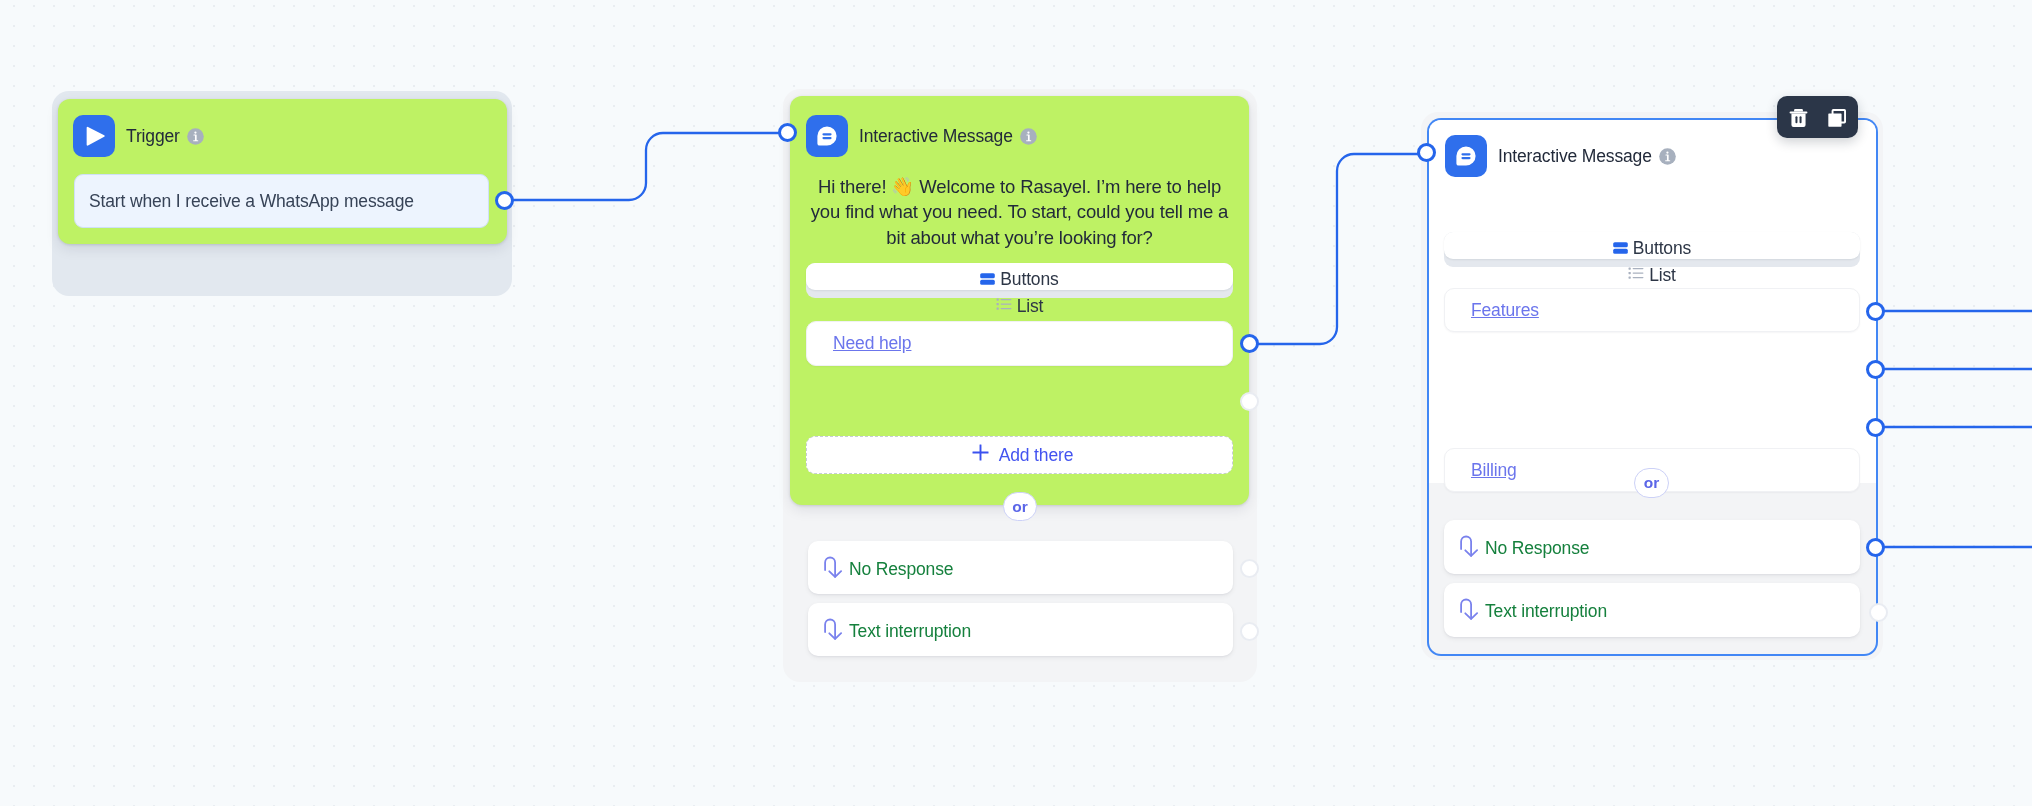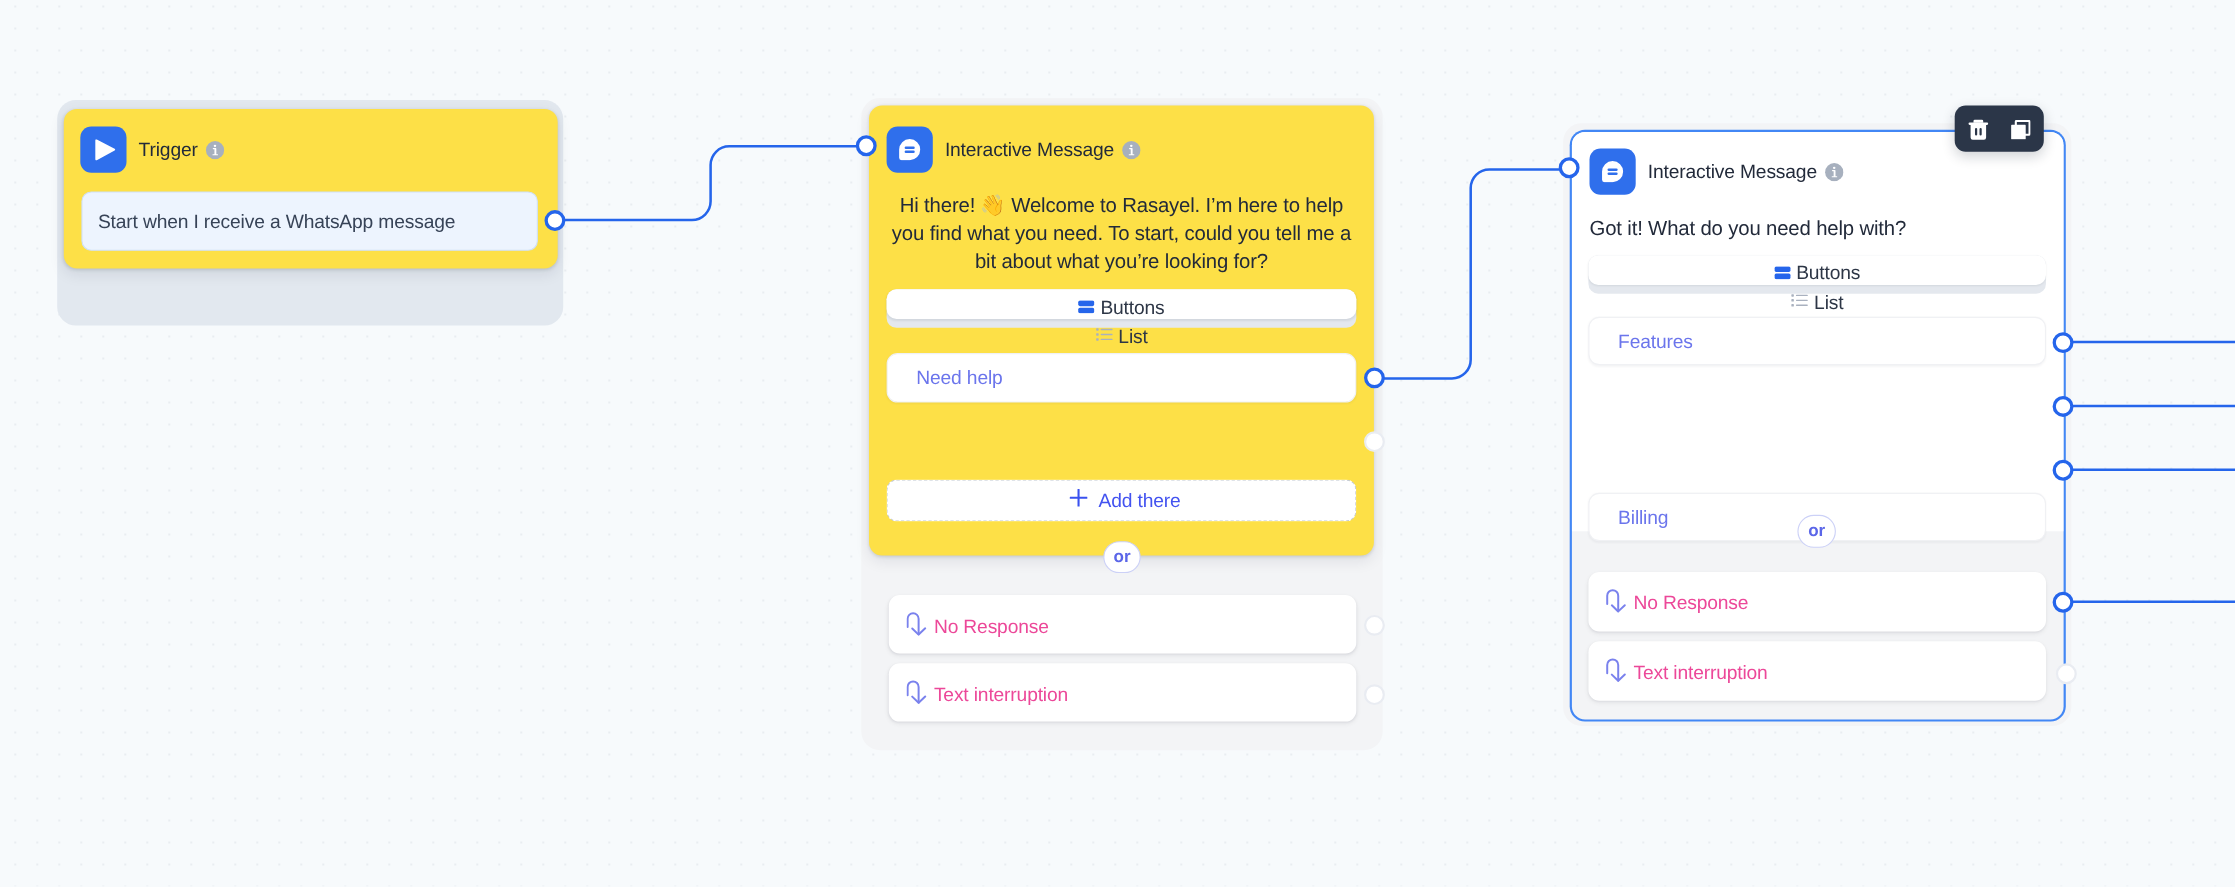--- a/index.html
+++ b/index.html
@@ -22,21 +22,21 @@
 
   
   .node { position:absolute; }
   .node-outer {
     position:absolute; inset:0;
     background:#f3f4f6;
     border-radius:17px;
   }
   .node-card {
     position:absolute;
-    background:#fde047;
+    background:#bef264;
     border-radius:12px;
     box-shadow: 0 1px 3px rgba(16,24,40,.13), 0 5px 14px rgba(16,24,40,.09);
   }
   .node-sel .node-card { box-shadow: 0 0 0 2px #4287f5; }
 
   
   .node-head { display:flex; align-items:center; position:absolute;}
   .head-ico {
     width:42px; height:42px; border-radius:10px; background:#2f6fec;
     display:flex; align-items:center; justify-content:center; flex:0 0 auto;
@@ -68,35 +68,36 @@
     font-size:17.5px; color:#2d3646; letter-spacing:-.15px; padding-top:6px; gap:5px;
   }
   .seg > div.on { background:#fff; border-radius:9px; box-shadow:0 1px 2px rgba(16,24,40,.08);}
 
   
   .opt {
     border:1px solid #f0f1f4; background:#fff; border-radius:10px;
     display:flex; align-items:center; padding:0 26px;
     font-size:17.5px; color:#6b75ec; letter-spacing:-.15px;
     box-shadow:0 1px 2px rgba(16,24,40,.045);
+    text-decoration:underline;
   }
   .addbtn {
     border:1px dashed #c7cdd7; border-radius:9px;
     display:flex; align-items:center; justify-content:center; gap:10px; padding-left:6px;
     font-size:17.5px; color:#4353f0; letter-spacing:-.15px; background:#fff;
   }
   .or-chip {
     position:absolute; border:1px solid #ccd1f7; background:#fff; border-radius:999px;
     display:flex; align-items:center; justify-content:center;
     font-size:15.5px; color:#5b66e8; font-weight:700; letter-spacing:-.1px; z-index:3;
   }
   .fb {
     position:absolute; background:#fff; border-radius:10px;
     display:flex; align-items:center; padding:3px 16px 0; gap:6px;
-    font-size:17.5px; color:#ec4899; letter-spacing:-.15px;
+    font-size:17.5px; color:#15803d; letter-spacing:-.15px;
     box-shadow:0 1px 2px rgba(16,24,40,.05), 0 2px 5px rgba(16,24,40,.06);
   }
 
   
   .handle { position:absolute; border-radius:50%; background:#fff; z-index:4;}
   .handle.blue { border:3px solid #2565eb; width:19px; height:19px; }
   .handle.gray { border:2px solid #e9ecf2; width:19px; height:19px; background:#fff;}
 
   
   .toolbar {
@@ -248,21 +249,20 @@
       </span>
       <span class="head-title">Interactive Message</span>
       <span class="info-ico">
         <svg width="17" height="17" viewBox="0 0 17 17">
             <circle cx="8.5" cy="8.5" r="8.3" fill="#a7b0be"></circle>
             <path d="M6.9 6.6 h2.2 a0.55 0.55 0 0 1 .55 .55 v5.0 h1.1 a0.5 0.5 0 0 1 0 1.0 H6.6 a0.5 0.5 0 0 1 0 -1.0 h1.35 V7.6 H6.9 a0.5 0.5 0 0 1 0 -1.0 Z" fill="#fff"></path>
             <circle cx="8.45" cy="4.6" r="1.12" fill="#fff"></circle>
           </svg>
       </span>
     </div>
-    <div class="msg-text" style="position:absolute; left:16px; top:75px; width:420px; white-space:nowrap;">Got it! What do you need help with?</div>
     <div class="seg" style="position:absolute; left:15px; top:112px; width:416px;">
       <div class="on">
         <span>
           <svg width="15" height="12" viewBox="0 0 15 12">
               <rect x="0.2" y="0.2" width="14.6" height="5.1" rx="1.6" fill="#2565eb"></rect>
               <rect x="0.2" y="6.7" width="14.6" height="5.1" rx="1.6" fill="#2565eb"></rect>
             </svg>
         </span>
         <span>Buttons</span>
       </div>

